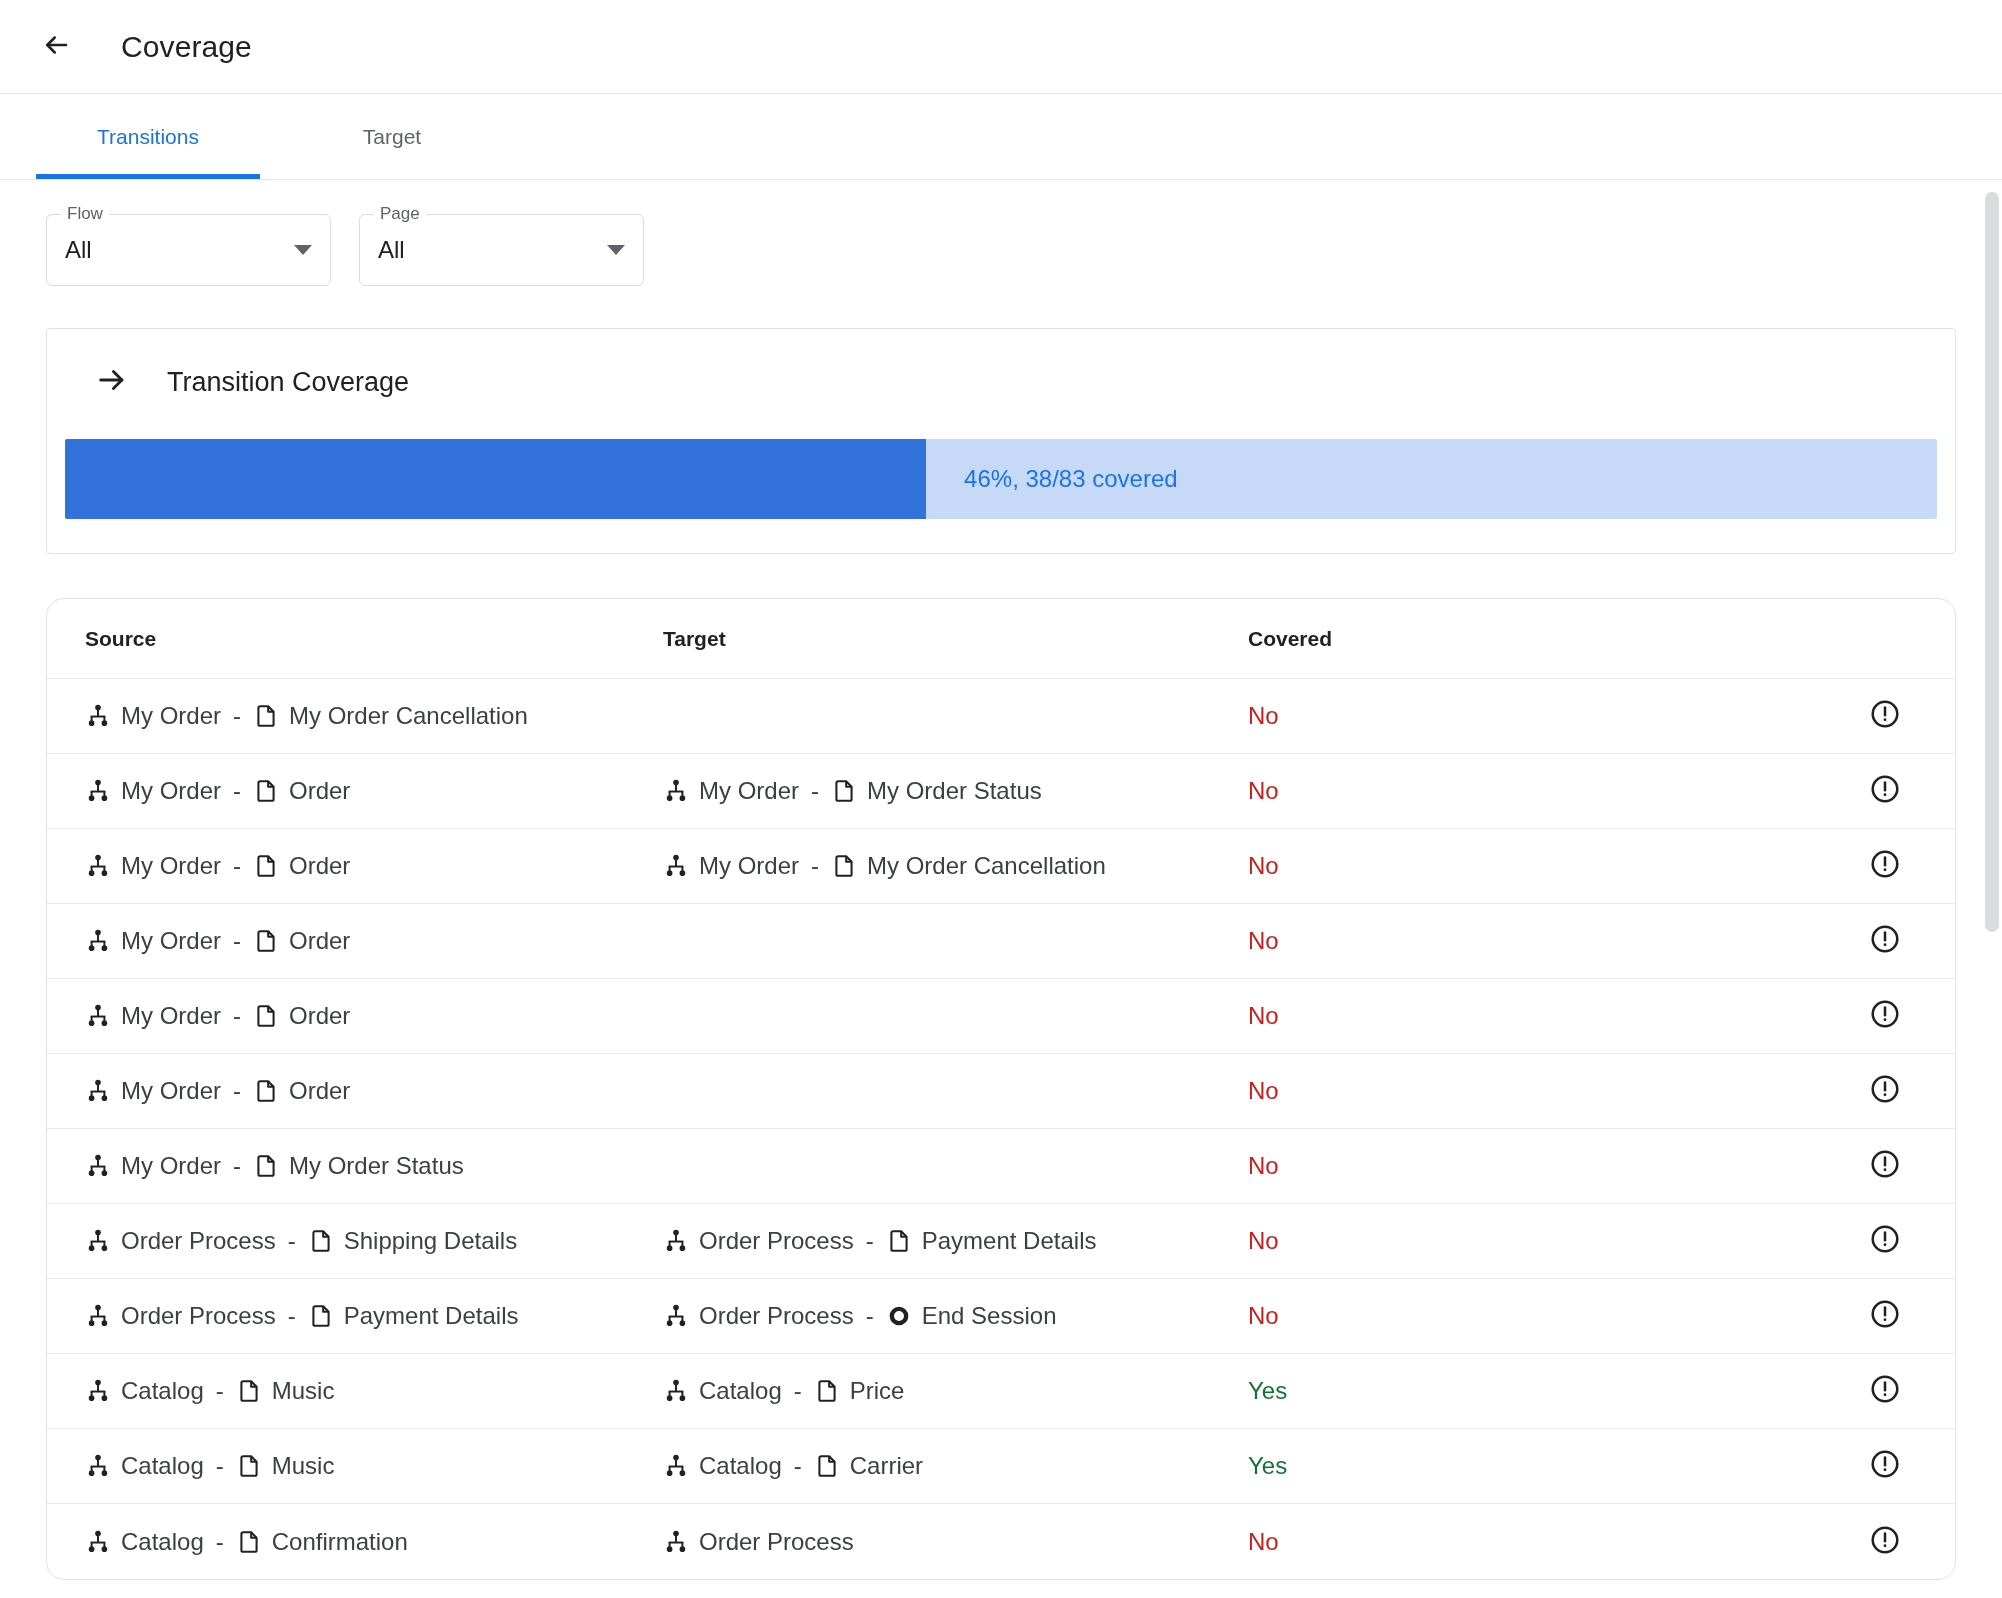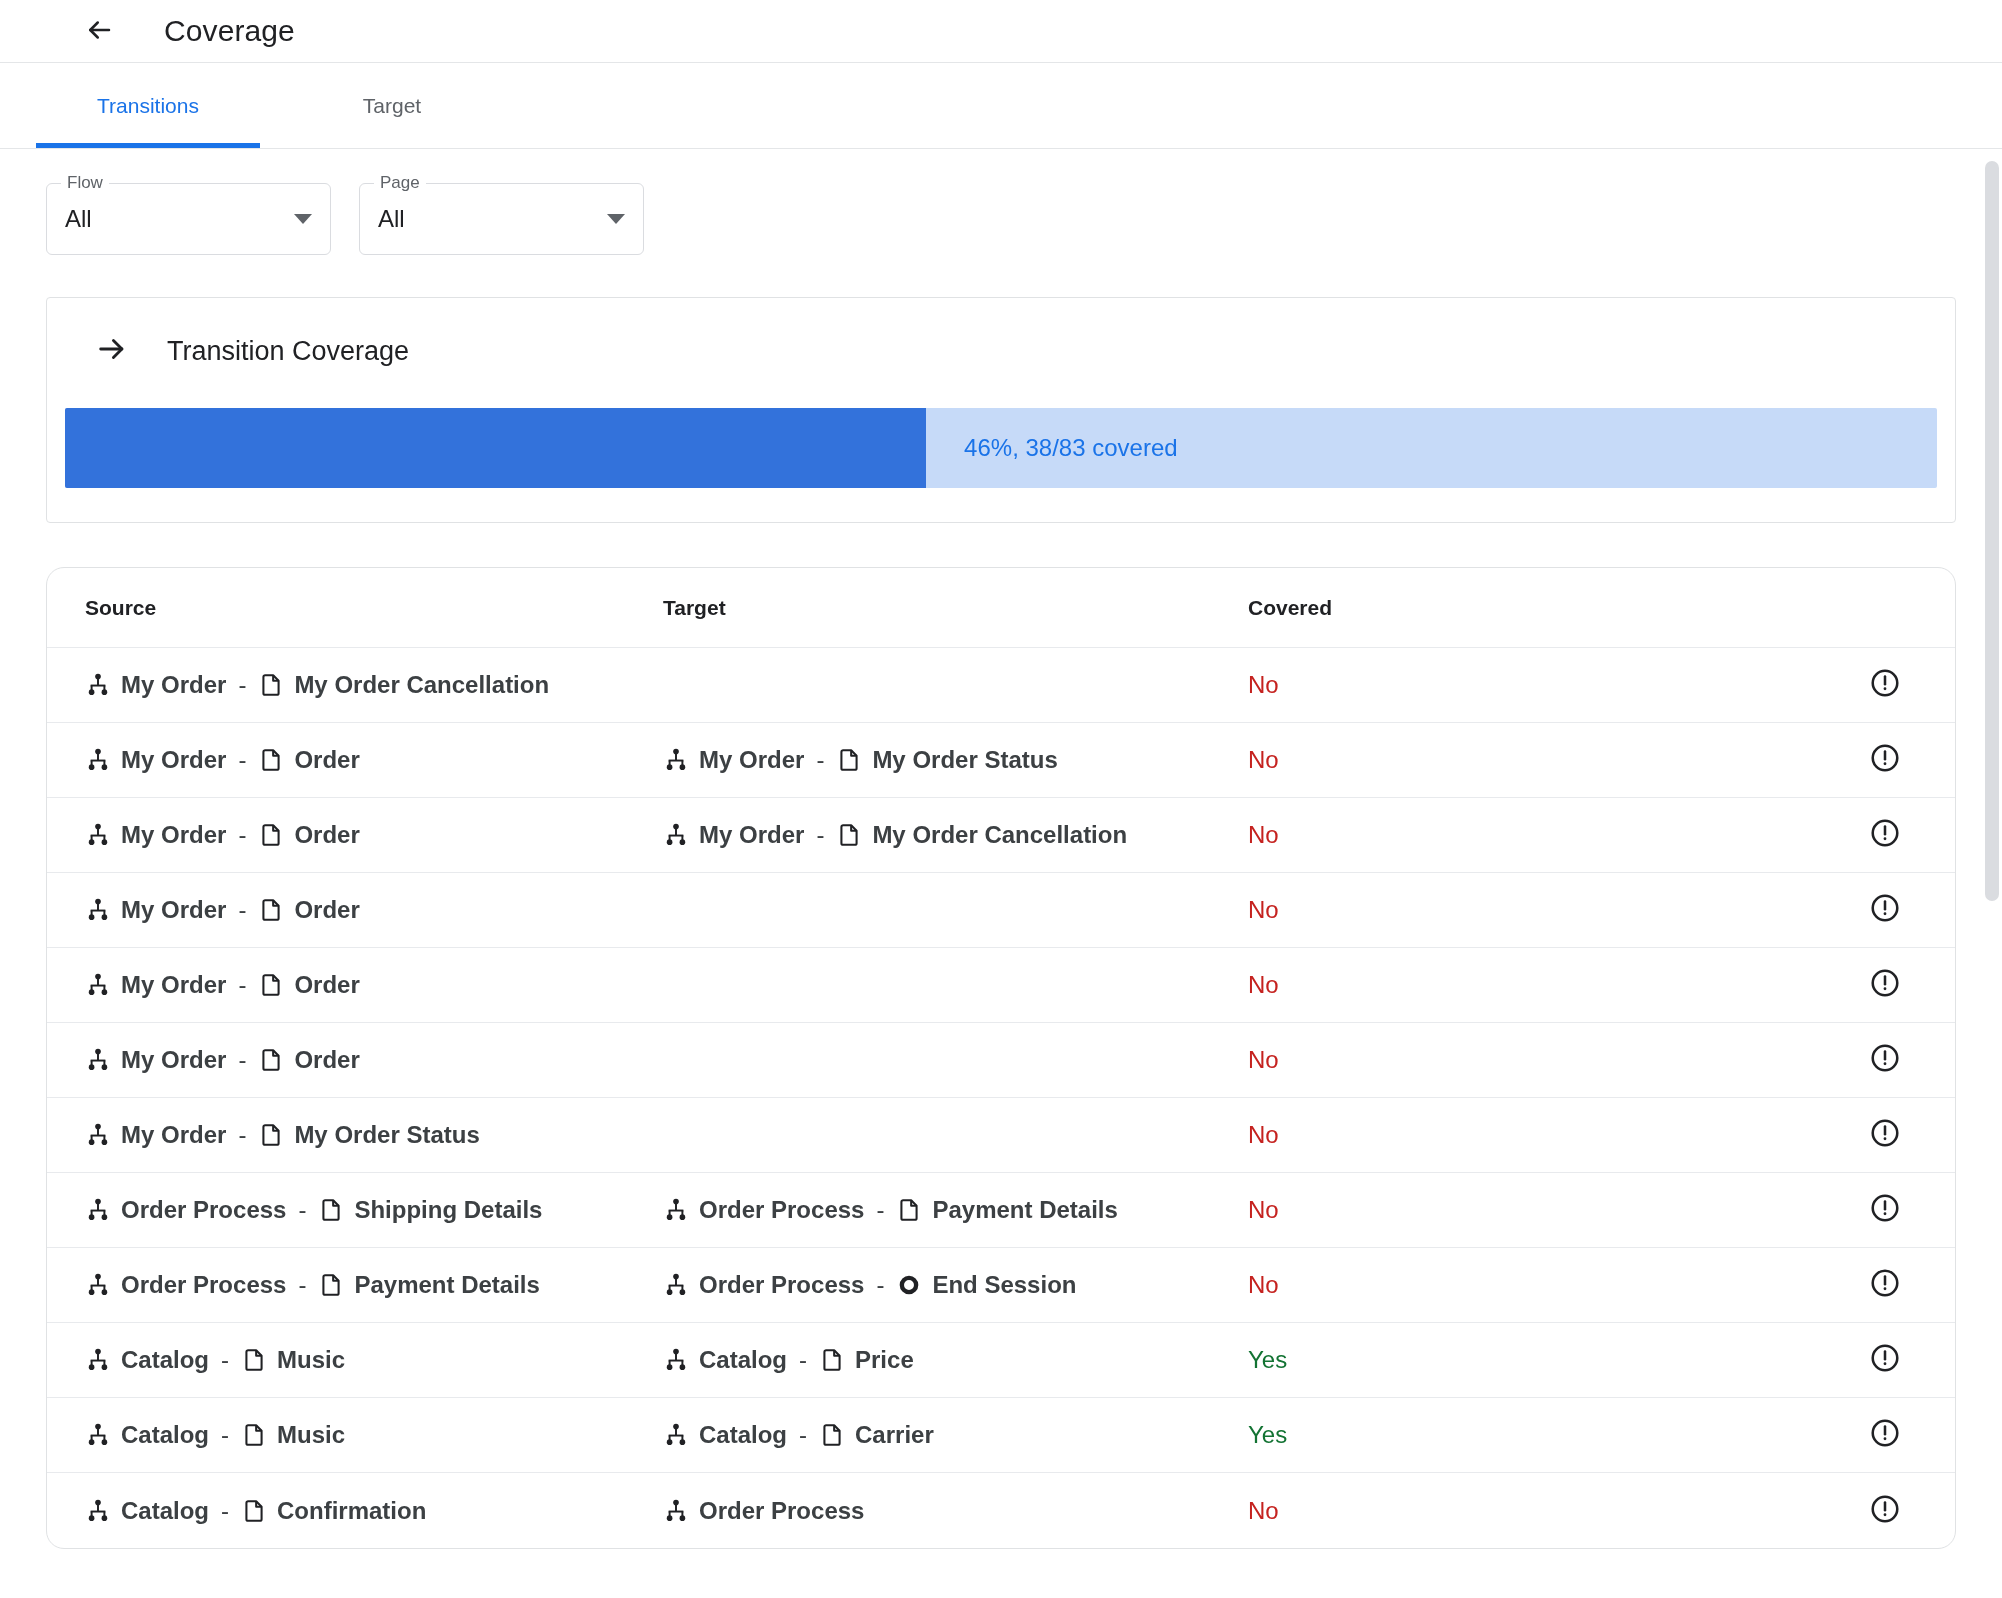--- a/index.html
+++ b/index.html
@@ -5,24 +5,24 @@
   * { box-sizing: border-box; margin: 0; padding: 0; }
   html, body {
     width: 2002px; height: 1598px;
     background: #ffffff;
     font-family: "Liberation Sans", sans-serif;
     overflow: hidden;
   }
 
   
   .appbar {
-    height: 63px;
+    height: 94px;
     display: flex;
     align-items: center;
-    padding-left: 76px;
+    padding-left: 33px;
     border-bottom: 1px solid #e4e6e8;
     background: #fff;
   }
   .back-btn {
     width: 46px; height: 46px;
     display: flex; align-items: center; justify-content: center;
     border: none; background: transparent; cursor: pointer;
     border-radius: 50%;
   }
   .page-title {
@@ -188,21 +188,21 @@
 
   .ent {
     display: flex;
     align-items: center;
     font-size: 24px;
     color: #3c4043;
     white-space: nowrap;
   }
   .ent .ico { display: inline-flex; align-items: center; justify-content: center; }
   .dash { margin: 0 12px; color: #3c4043; font-size: 24px; }
-  .ent-name { margin-left: 10px; font-weight: bold; }
+  .ent-name { margin-left: 10px; }
 
   .covered-yes { font-size: 24px; color: #137333; }
   .covered-no  { font-size: 24px; color: #c5221f; }
 
   
   .scrollbar-track {
     position: absolute;
     top: 0; right: 0;
     width: 20px;
     height: 100%;

